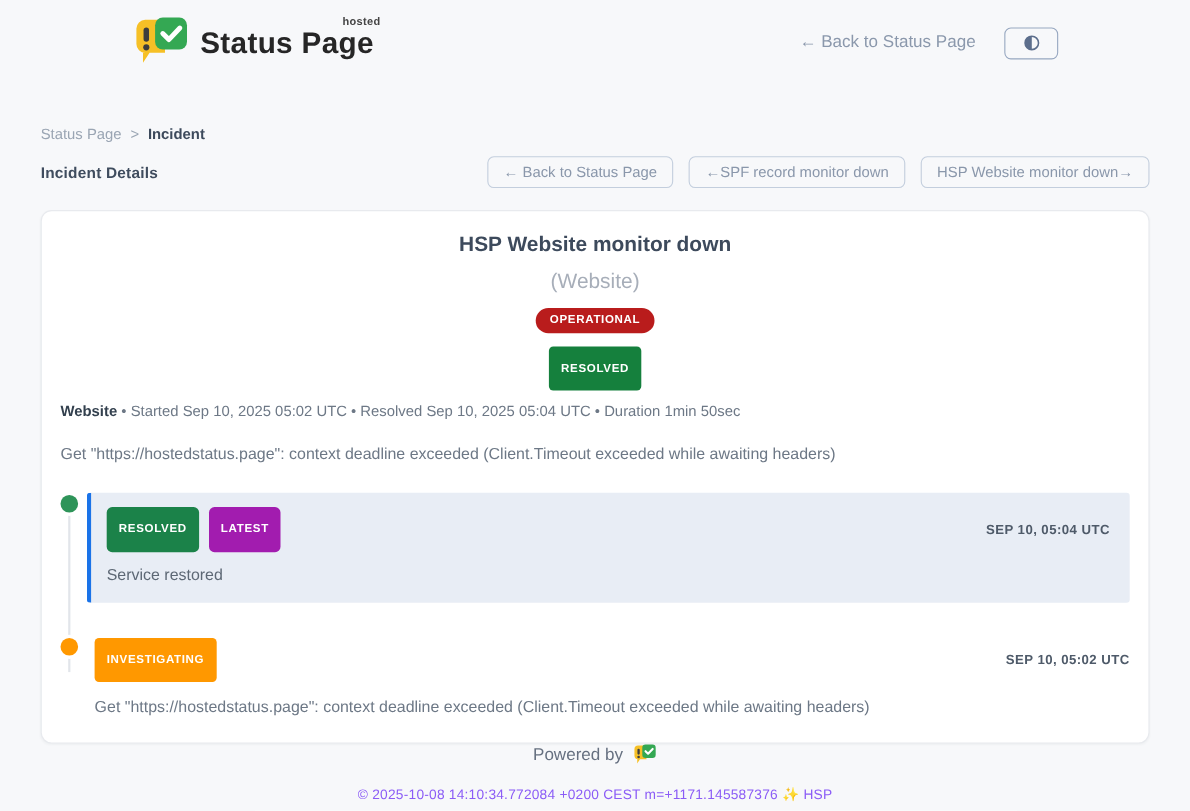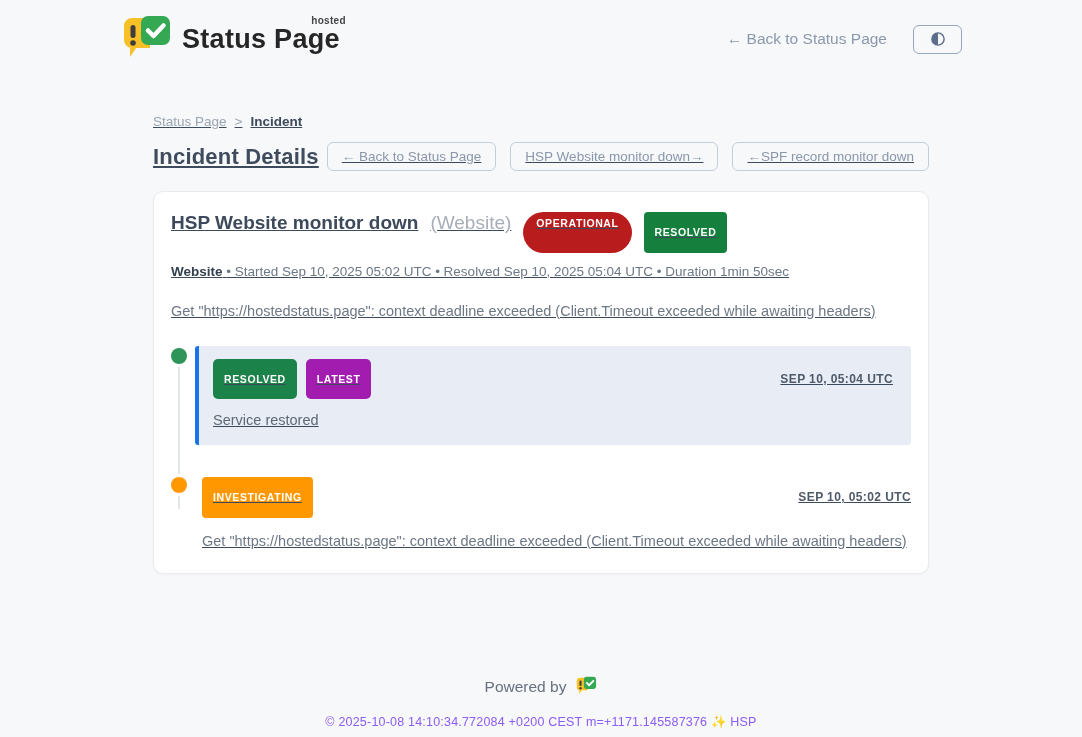--- a/index.html
+++ b/index.html
@@ -51,33 +51,33 @@
     background: transparent;
     border: 1px solid #97a7c0;
     border-radius: 6px;
     display: flex;
     align-items: center;
     justify-content: center;
     cursor: pointer;
   }
 
   
-  .container { width: 776px; margin: 42px auto 0 auto; text-decoration: underline; }
+  .container { width: 1008px; margin: 42px auto 0 auto; }
   .breadcrumb { font-size: 13.5px; color: #9aa5b3; }
   .breadcrumb .crumb-link { cursor: pointer; }
   .breadcrumb .sep { margin: 0 8px; }
   .breadcrumb .crumb-current { color: #3d4a5c; font-weight: 700; }
 
   .title-row {
     display: flex;
     justify-content: space-between;
     align-items: center;
     margin-top: 13px;
   }
-  .page-title { font-size: 22px; font-weight: 600; color: #3f4c5e; letter-spacing: 0.2px; }
+  .page-title { font-size: 14px; font-weight: 600; color: #3f4c5e; letter-spacing: 0.2px; }
   .nav-buttons { display: flex; gap: 14px; }
   .nav-btn {
     background: transparent;
     border: 1px solid #c3cedd;
     border-radius: 6px;
     color: #8a97ab;
     font-family: "Liberation Sans", sans-serif;
     font-size: 13.5px;
     padding: 6px 14px;
     cursor: pointer;
@@ -86,21 +86,21 @@
 
   
   .card {
     margin-top: 20px;
     background: #ffffff;
     border: 1px solid #e8eaee;
     border-radius: 10px;
     box-shadow: 0 1px 2px rgba(30,40,60,0.04);
     padding: 20px 17px 24px 17px;
   }
-  .card-title-row { display: flex; flex-wrap: wrap; gap: 12px; }
+  .card-title-row { display: flex; align-items: center; flex-wrap: wrap; gap: 12px; flex-direction: column; }
   .incident-title { font-size: 19px; font-weight: 700; color: #3d4a5c; }
   .incident-component { font-size: 19px; font-weight: 400; color: #a7aeb9; }
   .badge {
     display: inline-block;
     color: #ffffff;
     font-size: 10.5px;
     font-weight: 700;
     letter-spacing: 0.6px;
     padding: 15px 11px;
     border-radius: 4px;
@@ -204,22 +204,22 @@
 <main class="container">
 
   <nav class="breadcrumb">
     <span class="crumb-link">Status Page</span><span class="sep">&gt;</span><span class="crumb-current">Incident</span>
   </nav>
 
   <div class="title-row">
     <h1 class="page-title">Incident Details</h1>
     <div class="nav-buttons">
       <button class="nav-btn">← Back to Status Page</button>
+      <button class="nav-btn">←SPF record monitor down</button>
       <button class="nav-btn">HSP Website monitor down→</button>
-      <button class="nav-btn">←SPF record monitor down</button>
     </div>
   </div>
 
   <section class="card">
     <div class="card-title-row">
       <span class="incident-title">HSP Website monitor down</span>
       <span class="incident-component">(Website)</span>
       <span class="badge badge-operational">OPERATIONAL</span>
       <span class="badge badge-resolved-hdr">RESOLVED</span>
     </div>

